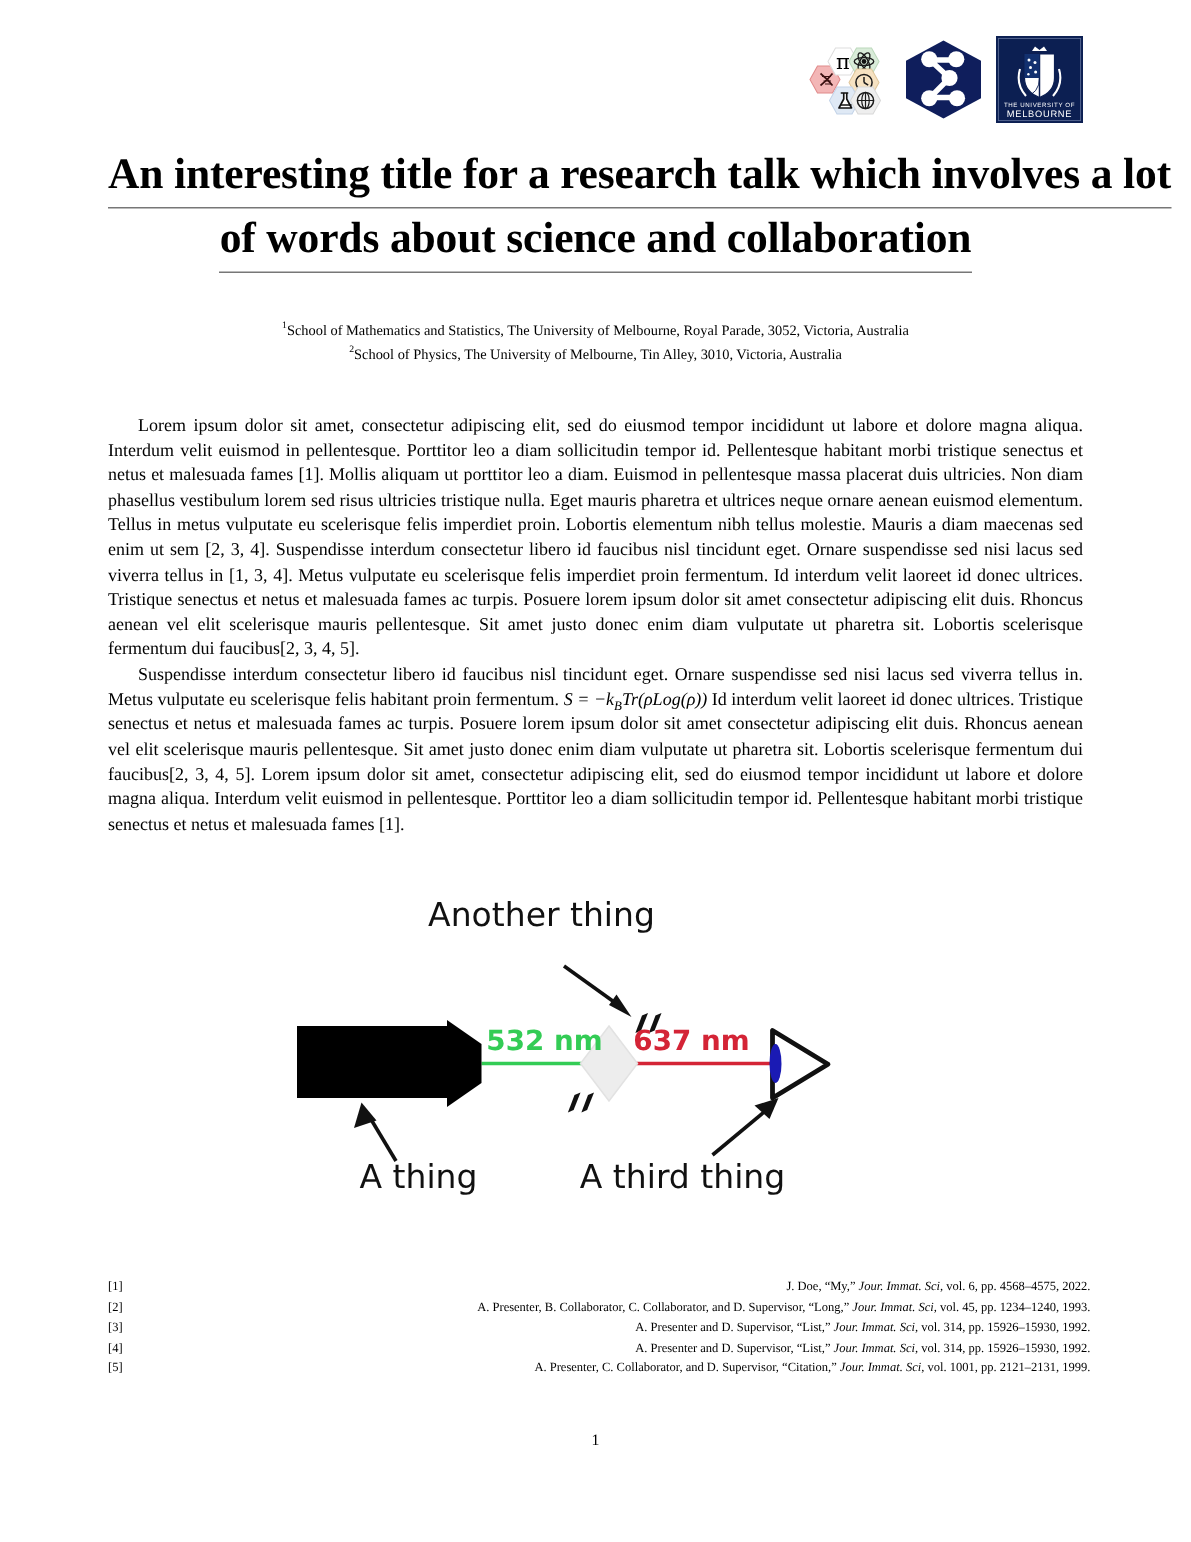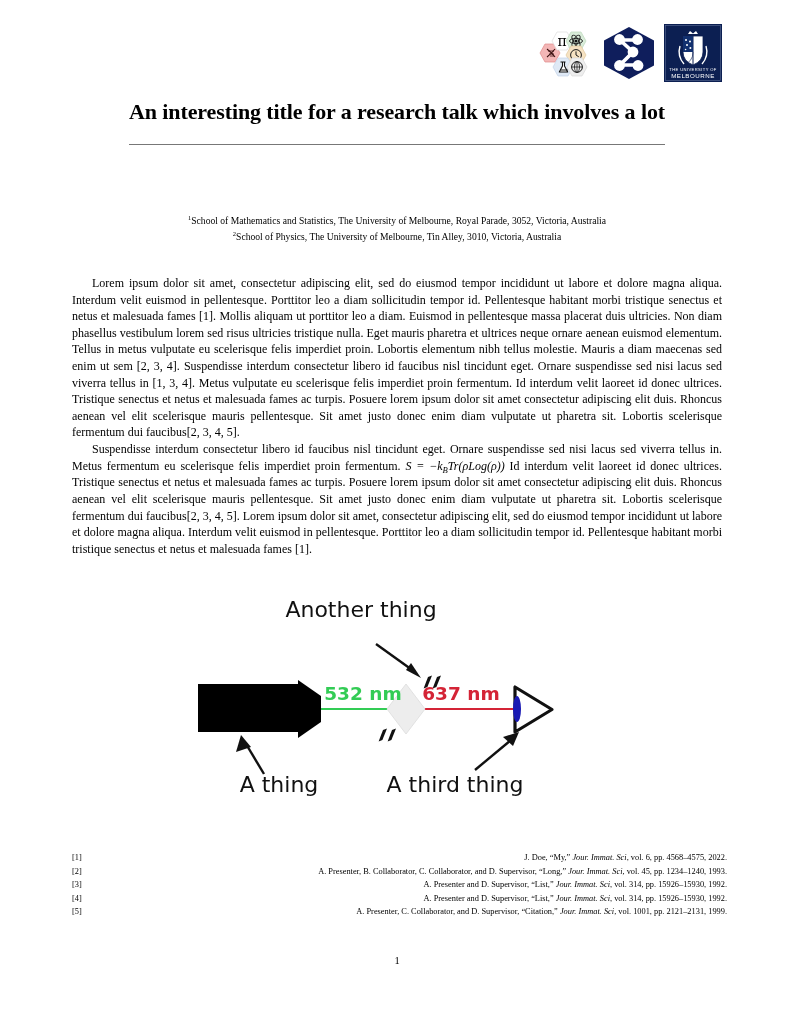--- a/index.html
+++ b/index.html
@@ -34,27 +34,27 @@
   
   .title-block {
     position: absolute;
     top: 96px;
     left: 72px;
     width: 650px;
     text-align: center;
   }
   .title-line {
     font-family: "Liberation Serif", "DejaVu Serif", serif;
-    font-size: 22px;
+    font-size: 29px;
     font-weight: bold;
     line-height: 1.42;
     letter-spacing: -0.1px;
     display: inline-block;
     border-bottom: 1.1px solid #777;
-    padding-bottom: 17px;
+    padding-bottom: 1px;
     white-space: nowrap;
   }
 
   
   .authors {
     position: absolute;
     top: 180px;
     left: 72px;
     width: 650px;
     text-align: center;
@@ -206,31 +206,32 @@
       <path d="M16,22 q-3,10 4,18 M42,22 q3,10 -4,18" fill="none" stroke="#ffffff" stroke-width="1.4"></path>
 
       <path d="M24,10 l2,-3 l3,2.4 l3,-2.4 l2,3 z" fill="#ffffff"></path>
       <text x="29" y="47.4" font-size="4.1" font-family="Liberation Sans, sans-serif" letter-spacing="0.4" text-anchor="middle" fill="#ffffff">THE UNIVERSITY OF</text>
       <text x="29" y="53.8" font-size="6.2" font-family="Liberation Sans, sans-serif" letter-spacing="0.5" text-anchor="middle" fill="#ffffff">MELBOURNE</text>
     </svg>
   </div>
 
   <div class="title-block">
     <div class="title-line">An interesting title for a research talk which involves a lot</div><br>
+    <div class="title-line">of words about science and collaboration</div>
   </div>
 
 
   <div class="affiliations">
     <div><sup>1</sup><span>School of Mathematics and Statistics, The University of Melbourne, Royal Parade, 3052, Victoria, Australia</span></div>
     <div><sup>2</sup><span>School of Physics, The University of Melbourne, Tin Alley, 3010, Victoria, Australia</span></div>
   </div>
 
   <div class="body-text">
     <p>Lorem ipsum dolor sit amet, consectetur adipiscing elit, sed do eiusmod tempor incididunt ut labore et dolore magna aliqua. Interdum velit euismod in pellentesque. Porttitor leo a diam sollicitudin tempor id. Pellentesque habitant morbi tristique senectus et netus et malesuada fames [1]. Mollis aliquam ut porttitor leo a diam. Euismod in pellentesque massa placerat duis ultricies. Non diam phasellus vestibulum lorem sed risus ultricies tristique nulla. Eget mauris pharetra et ultrices neque ornare aenean euismod elementum. Tellus in metus vulputate eu scelerisque felis imperdiet proin. Lobortis elementum nibh tellus molestie. Mauris a diam maecenas sed enim ut sem [2, 3, 4]. Suspendisse interdum consectetur libero id faucibus nisl tincidunt eget. Ornare suspendisse sed nisi lacus sed viverra tellus in [1, 3, 4]. Metus vulputate eu scelerisque felis imperdiet proin fermentum. Id interdum velit laoreet id donec ultrices. Tristique senectus et netus et malesuada fames ac turpis. Posuere lorem ipsum dolor sit amet consectetur adipiscing elit duis. Rhoncus aenean vel elit scelerisque mauris pellentesque. Sit amet justo donec enim diam vulputate ut pharetra sit. Lobortis scelerisque fermentum dui faucibus[2, 3, 4, 5].</p>
-    <p><span>Suspendisse interdum consectetur libero id faucibus nisl tincidunt eget. Ornare suspendisse sed nisi lacus sed viverra tellus in. Metus fermentum eu scelerisque felis imperdiet proin fermentum.</span>
+    <p><span>Suspendisse interdum consectetur libero id faucibus nisl tincidunt eget. Ornare suspendisse sed nisi lacus sed viverra tellus in. Metus vulputate eu scelerisque felis habitant proin fermentum.</span>
       <span class="math">S&nbsp;=&nbsp;−k<sub>B</sub>Tr(ρ<span style="font-style:italic">Log</span>(ρ))</span>
       <span>Id interdum velit laoreet id donec ultrices. Tristique senectus et netus et malesuada fames ac turpis. Posuere lorem ipsum dolor sit amet consectetur adipiscing elit duis. Rhoncus aenean vel elit scelerisque mauris pellentesque. Sit amet justo donec enim diam vulputate ut pharetra sit. Lobortis scelerisque fermentum dui faucibus[2, 3, 4, 5]. Lorem ipsum dolor sit amet, consectetur adipiscing elit, sed do eiusmod tempor incididunt ut labore et dolore magna aliqua. Interdum velit euismod in pellentesque. Porttitor leo a diam sollicitudin tempor id. Pellentesque habitant morbi tristique senectus et netus et malesuada fames [1].</span></p>
   </div>
 
   <div class="figure">
     <svg width="470" height="220" viewBox="0 0 470 220">
 
       <line x1="158" y1="117" x2="238" y2="117" stroke="#33cc55" stroke-width="2.2"></line>
 
       <line x1="248" y1="117" x2="352" y2="117" stroke="#d42436" stroke-width="2.2"></line>

